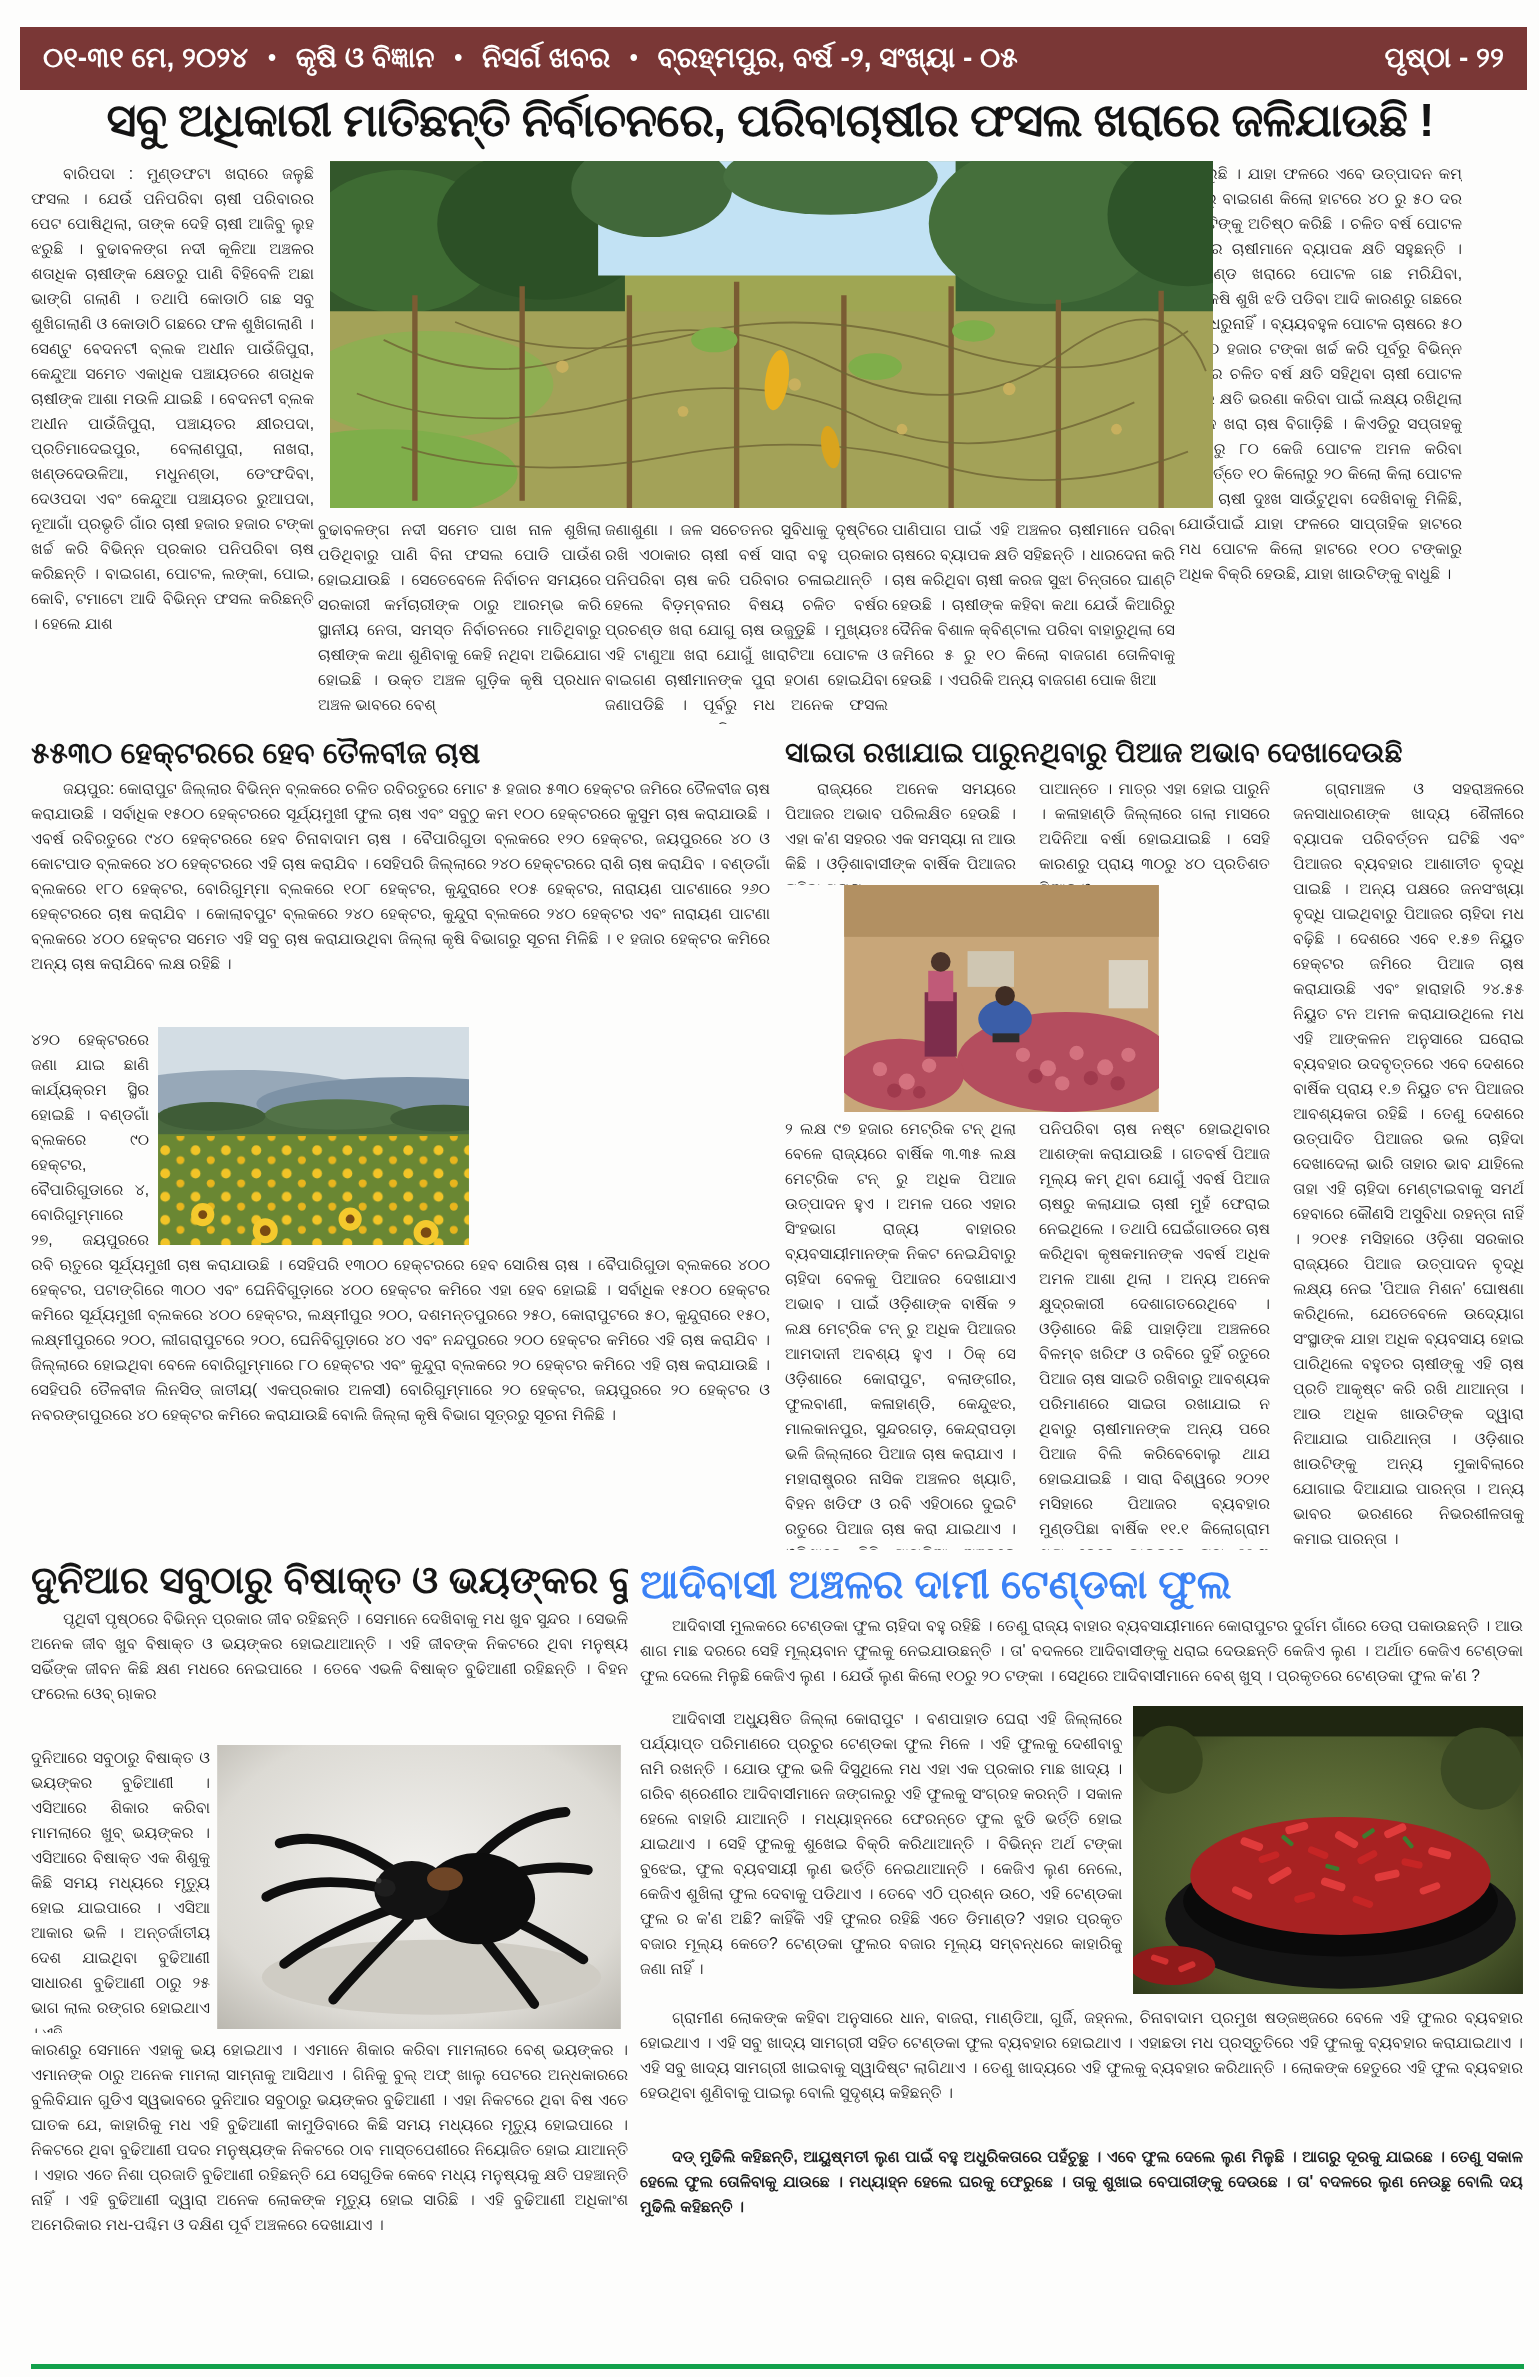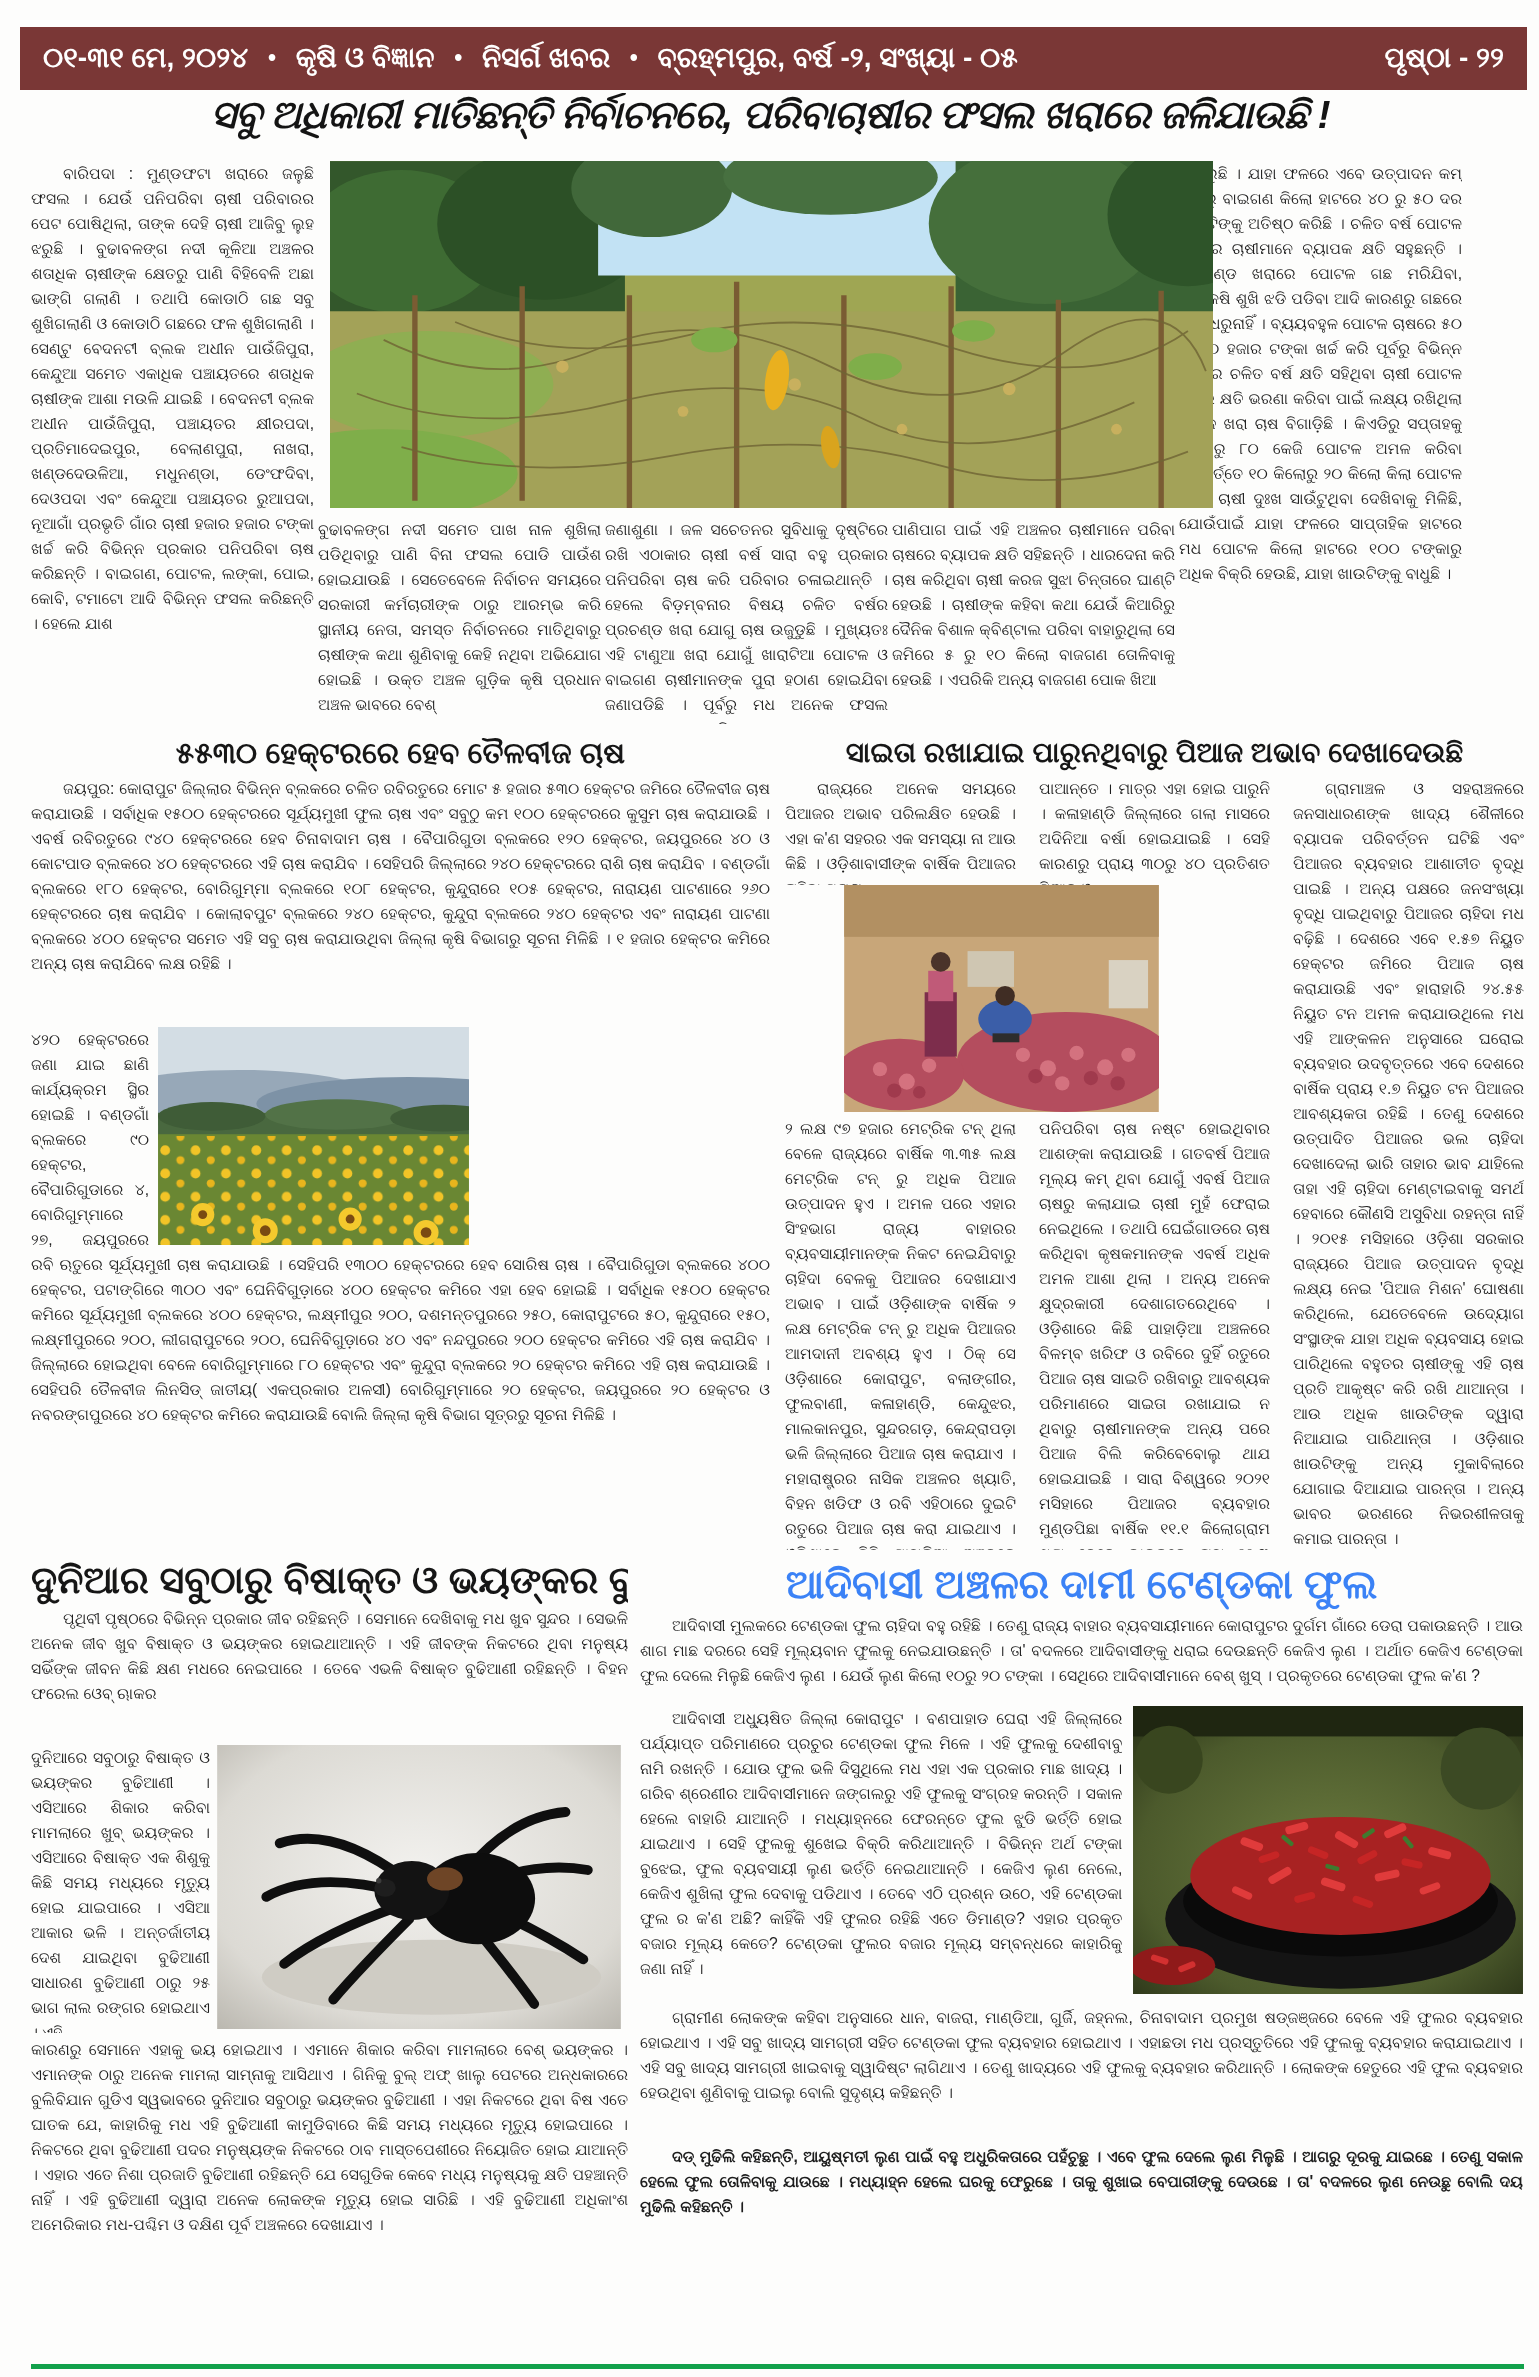--- a/index.html
+++ b/index.html
@@ -6,33 +6,33 @@
   #page{position:relative;width:1540px;height:2377px;background:#fdfdfc;overflow:hidden;
         font-family:"Liberation Sans","DejaVu Sans",sans-serif;color:#1c1c1c;}
   
   .masthead{position:absolute;left:20px;top:27px;width:1507px;height:63px;background:#7a3736;
             color:#ffffff;display:flex;align-items:center;padding:0 23px;box-sizing:border-box;
             font-size:28px;font-weight:bold;white-space:nowrap;}
   .masthead .sep{margin:0 19.7px;font-size:23px;}
   .masthead .pageno{margin-left:auto;}
   
   .lead-headline{position:absolute;left:21.5px;top:93px;width:1497px;height:57px;
-                 font-size:39px;font-weight:bold;letter-spacing:-0.9px;color:#141414;
-                 text-align:center;white-space:nowrap;overflow:hidden;font-style:italic;}
+                 font-size:46px;font-weight:bold;letter-spacing:-0.9px;color:#141414;
+                 text-align:center;white-space:nowrap;overflow:hidden;}
   
   .btxt{font-size:15.6px;line-height:25px;text-align:justify;color:#1d1d1d;overflow:hidden;}
   .indent{text-indent:32px;}
   
   .lead-body{position:absolute;left:31px;top:161px;width:1477px;height:563px;display:flex;gap:4px;}
   .lead-col{width:283px;flex:0 0 283px;}
   .pad-under-photo{padding-top:356px;box-sizing:border-box;}
   .lead-photo{position:absolute;left:299px;top:0px;width:883px;height:347px;}
   
   .art{position:absolute;box-sizing:border-box;}
-  .art-headline{font-weight:bold;text-align:center;color:#161616;overflow:hidden;white-space:nowrap;}
+  .art-headline{font-weight:bold;color:#161616;overflow:hidden;white-space:nowrap;}
   
   #oilseed{left:31px;top:731px;width:739px;height:817px;}
   #oilseed .art-headline{font-size:29.5px;height:45px;line-height:43px;}
   #oilseed .p1{height:249px;}
   .oil-row{display:flex;height:222px;margin-top:1.8px;gap:9px;}
   .oil-side{width:118px;flex:0 0 118px;}
   .oil-photo{width:311px;flex:0 0 311px;height:218px;}
   .oil-right{flex:1;}
   #oilseed .p2{height:295px;margin-top:3.6px;}
   

